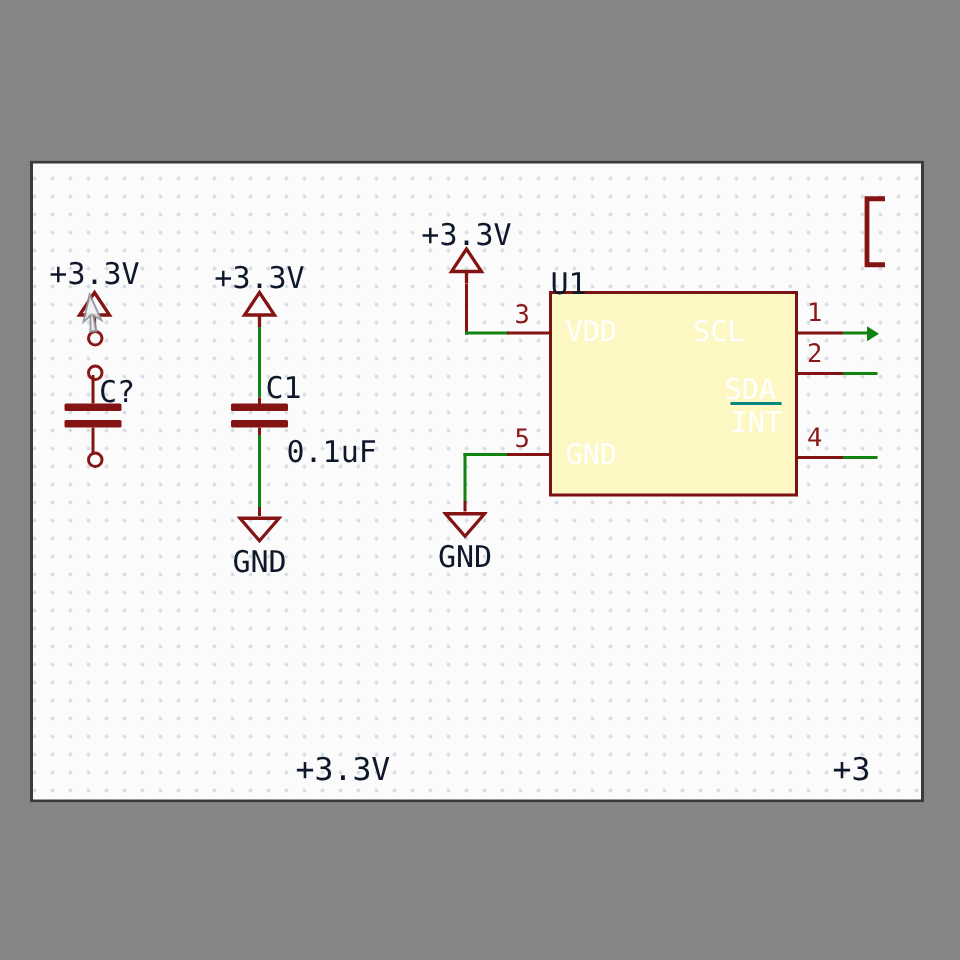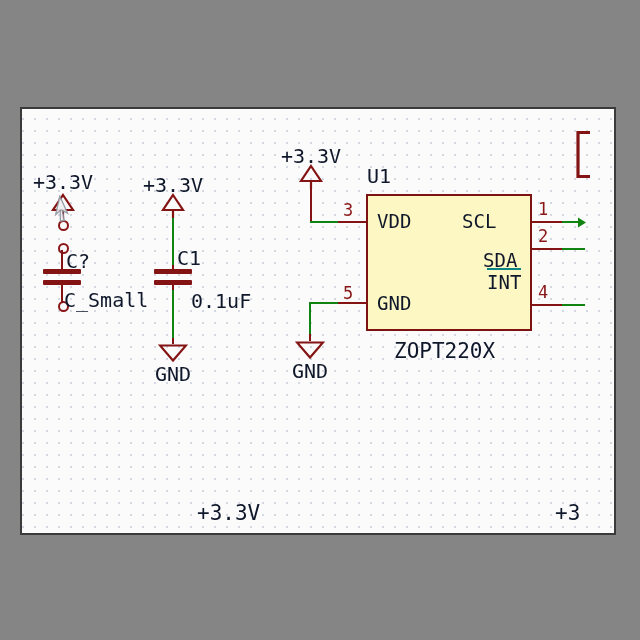--- a/index.html
+++ b/index.html
@@ -13,21 +13,21 @@
     background:#fbfbfb;
     border:2px solid #3a3a3a;
     box-sizing:border-box;
     background-image:radial-gradient(circle,#d4d8e0 1px, transparent 1.3px);
     background-size:12px 12px;
     background-position:7px 4px;
   }
   .txt{position:absolute;color:#0f172a;font-size:20px;line-height:20px;white-space:pre}
   .ctr{text-align:center}
   .pinnum{position:absolute;color:#8a1717;font-size:17px;line-height:17px;white-space:pre}
-  .pinname{position:absolute;color:#0f172a;font-size:19px;line-height:19px;white-space:pre}
+  .pinname{position:absolute;color:#ffffff;font-size:19px;line-height:19px;white-space:pre}
   .gw{position:absolute;background:#118311}
   .rw{position:absolute;background:#841414}
   .plate{position:absolute;width:38px;height:5px;background:#841414;border-radius:1px}
   .circ{position:absolute;width:7px;height:7px;border:2px solid #8a1717;border-radius:50%;background:transparent}
   .svgabs{position:absolute}
   .ovl{border-top:2px solid #0b8484;padding-top:1px}
   .icbody{
     position:absolute;left:366px;top:194px;width:166px;height:137px;
     background:#fcf7c3;border:2.5px solid #7d1212;box-sizing:border-box;
   }
@@ -50,21 +50,20 @@
     <polygon points="10,1 16,19 11,15.5 12,26 8,26 9,15.5 4,19" fill="#eef0f2" stroke="#8d939d" stroke-width="1.3" opacity="0.9" transform="rotate(-6 10 13)"></polygon>
   </svg>
 
   <div class="circ" style="left:57.5px;top:243px"></div>
   <div class="rw" style="left:61px;top:250px;width:2px;height:19px"></div>
   <div class="plate" style="left:43px;top:269px"></div>
   <div class="plate" style="left:43px;top:280px"></div>
   <div class="rw" style="left:61px;top:285px;width:2px;height:18px"></div>
   <div class="circ" style="left:57.5px;top:301px"></div>
   <div class="txt" style="left:66px;top:251px">C?</div>
-  <div class="txt" style="left:64px;top:290px">C_Small</div>
 
   <div class="txt ctr" style="left:140px;top:175px;width:66px">+3.3V</div>
   <svg class="svgabs" style="left:160px;top:192px" width="26" height="26">
     <polygon points="13,3 23,18 3,18" fill="none" stroke="#841414" stroke-width="2.2"></polygon>
     <line x1="13" y1="18" x2="13" y2="26" stroke="#841414" stroke-width="2.2"></line>
   </svg>
   <div class="gw" style="left:172px;top:218px;width:2px;height:47px"></div>
   <div class="rw" style="left:172px;top:265px;width:2px;height:5px"></div>
   <div class="plate" style="left:154px;top:269px"></div>
   <div class="plate" style="left:154px;top:280px"></div>
@@ -88,22 +87,21 @@
 
   <div class="gw" style="left:309px;top:302px;width:30px;height:2px"></div>
   <div class="gw" style="left:309px;top:302px;width:2px;height:32px"></div>
   <div class="rw" style="left:309px;top:334px;width:2px;height:7px"></div>
   <svg class="svgabs" style="left:295px;top:341px" width="30" height="19">
     <polygon points="2,1.5 28,1.5 15,16.5" fill="none" stroke="#841414" stroke-width="2.2"></polygon>
   </svg>
   <div class="txt ctr" style="left:280px;top:361px;width:60px">GND</div>
 
   <div class="icbody"></div>
-  <div class="txt" style="left:367px;top:166px">U1</div>
-  <div class="txt" style="left:394px;top:341px;font-size:21px">ZOPT220X</div>
+  <div class="txt" style="left:367px;top:179px">U1</div>
 
   <div class="rw" style="left:338px;top:221px;width:28px;height:2px"></div>
   <div class="pinnum" style="left:343px;top:202px">3</div>
   <div class="pinname" style="left:377px;top:212px">VDD</div>
 
   <div class="rw" style="left:338px;top:302px;width:28px;height:2px"></div>
   <div class="pinnum" style="left:343px;top:285px">5</div>
   <div class="pinname" style="left:377px;top:294px">GND</div>
 
   <div class="rw" style="left:532px;top:221px;width:30px;height:2px"></div>

